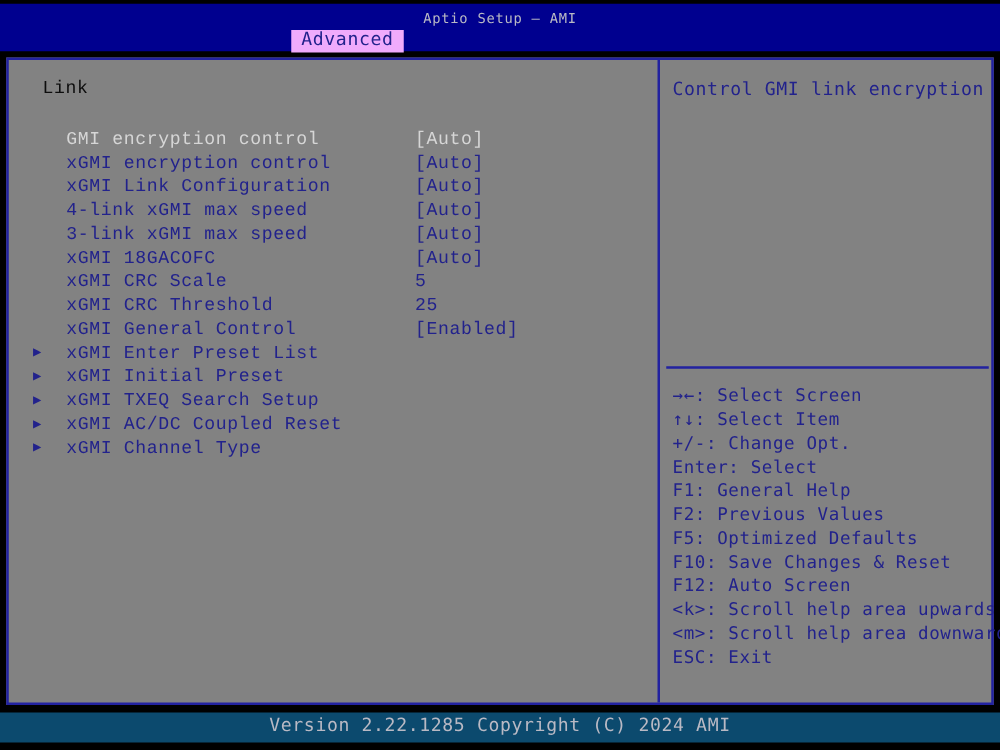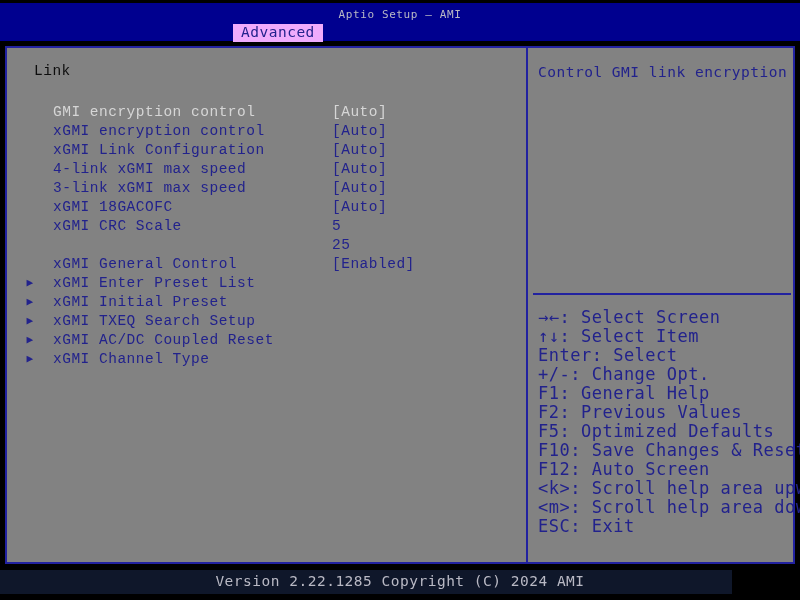--- a/index.html
+++ b/index.html
@@ -172,33 +172,33 @@
   .keylist {
     position: absolute;
     left: 10px;
     top: 260px;
     width: 255px;
   }
   .key-row {
     height: 19px;
     line-height: 19px;
     color: #22228c;
-    font-size: 17px;
+    font-size: 14px;
     letter-spacing: 0.5px;
     white-space: pre;
   }
 
   
   .footer {
     position: absolute;
     left: 0;
     top: 570px;
-    width: 732px;
+    width: 800px;
     height: 24px;
-    background: #0f172a;
+    background: #0c4a6e;
   }
   .footer-text {
     position: absolute;
     left: 0;
     top: 3px;
     width: 800px;
     text-align: center;
     color: #b9b9c4;
     font-size: 14.5px;
     letter-spacing: 0.5px;
@@ -223,38 +223,38 @@
   <div class="leftpane">
     <div class="section-title">Link</div>
     <div class="opt-list" id="opt-list">
         <div class="opt-row selected"><span class="opt-label">GMI encryption control</span><span class="opt-value">[Auto]</span></div>
         <div class="opt-row"><span class="opt-label">xGMI encryption control</span><span class="opt-value">[Auto]</span></div>
         <div class="opt-row"><span class="opt-label">xGMI Link Configuration</span><span class="opt-value">[Auto]</span></div>
         <div class="opt-row"><span class="opt-label">4-link xGMI max speed</span><span class="opt-value">[Auto]</span></div>
         <div class="opt-row"><span class="opt-label">3-link xGMI max speed</span><span class="opt-value">[Auto]</span></div>
         <div class="opt-row"><span class="opt-label">xGMI 18GACOFC</span><span class="opt-value">[Auto]</span></div>
         <div class="opt-row"><span class="opt-label">xGMI CRC Scale</span><span class="opt-value">5</span></div>
-        <div class="opt-row"><span class="opt-value">25</span></div>
+        <div class="opt-row"><span class="opt-label">xGMI CRC Threshold</span><span class="opt-value">25</span></div>
         <div class="opt-row"><span class="opt-label">xGMI General Control</span><span class="opt-value">[Enabled]</span></div>
         <div class="opt-row"><span class="opt-arrow">▶</span><span class="opt-label">xGMI Enter Preset List</span></div>
         <div class="opt-row"><span class="opt-arrow">▶</span><span class="opt-label">xGMI Initial Preset</span></div>
         <div class="opt-row"><span class="opt-arrow">▶</span><span class="opt-label">xGMI TXEQ Search Setup</span></div>
         <div class="opt-row"><span class="opt-arrow">▶</span><span class="opt-label">xGMI AC/DC Coupled Reset</span></div>
         <div class="opt-row"><span class="opt-arrow">▶</span><span class="opt-label">xGMI Channel Type</span></div>
       </div>
   </div>
 
   <div class="rightpane">
     <div class="help-text">Control GMI link encryption</div>
     <div class="hdivider"></div>
     <div class="keylist" id="key-list">
         <div class="key-row">→←: Select Screen</div>
         <div class="key-row">↑↓: Select Item</div>
+        <div class="key-row">+/-: Change Opt.</div>
         <div class="key-row">Enter: Select</div>
-        <div class="key-row">+/-: Change Opt.</div>
         <div class="key-row">F1: General Help</div>
         <div class="key-row">F2: Previous Values</div>
         <div class="key-row">F5: Optimized Defaults</div>
         <div class="key-row">F10: Save Changes &amp; Reset</div>
         <div class="key-row">F12: Auto Screen</div>
         <div class="key-row">&lt;k&gt;: Scroll help area upwards</div>
         <div class="key-row">&lt;m&gt;: Scroll help area downwards</div>
         <div class="key-row">ESC: Exit</div>
       </div>
   </div>

